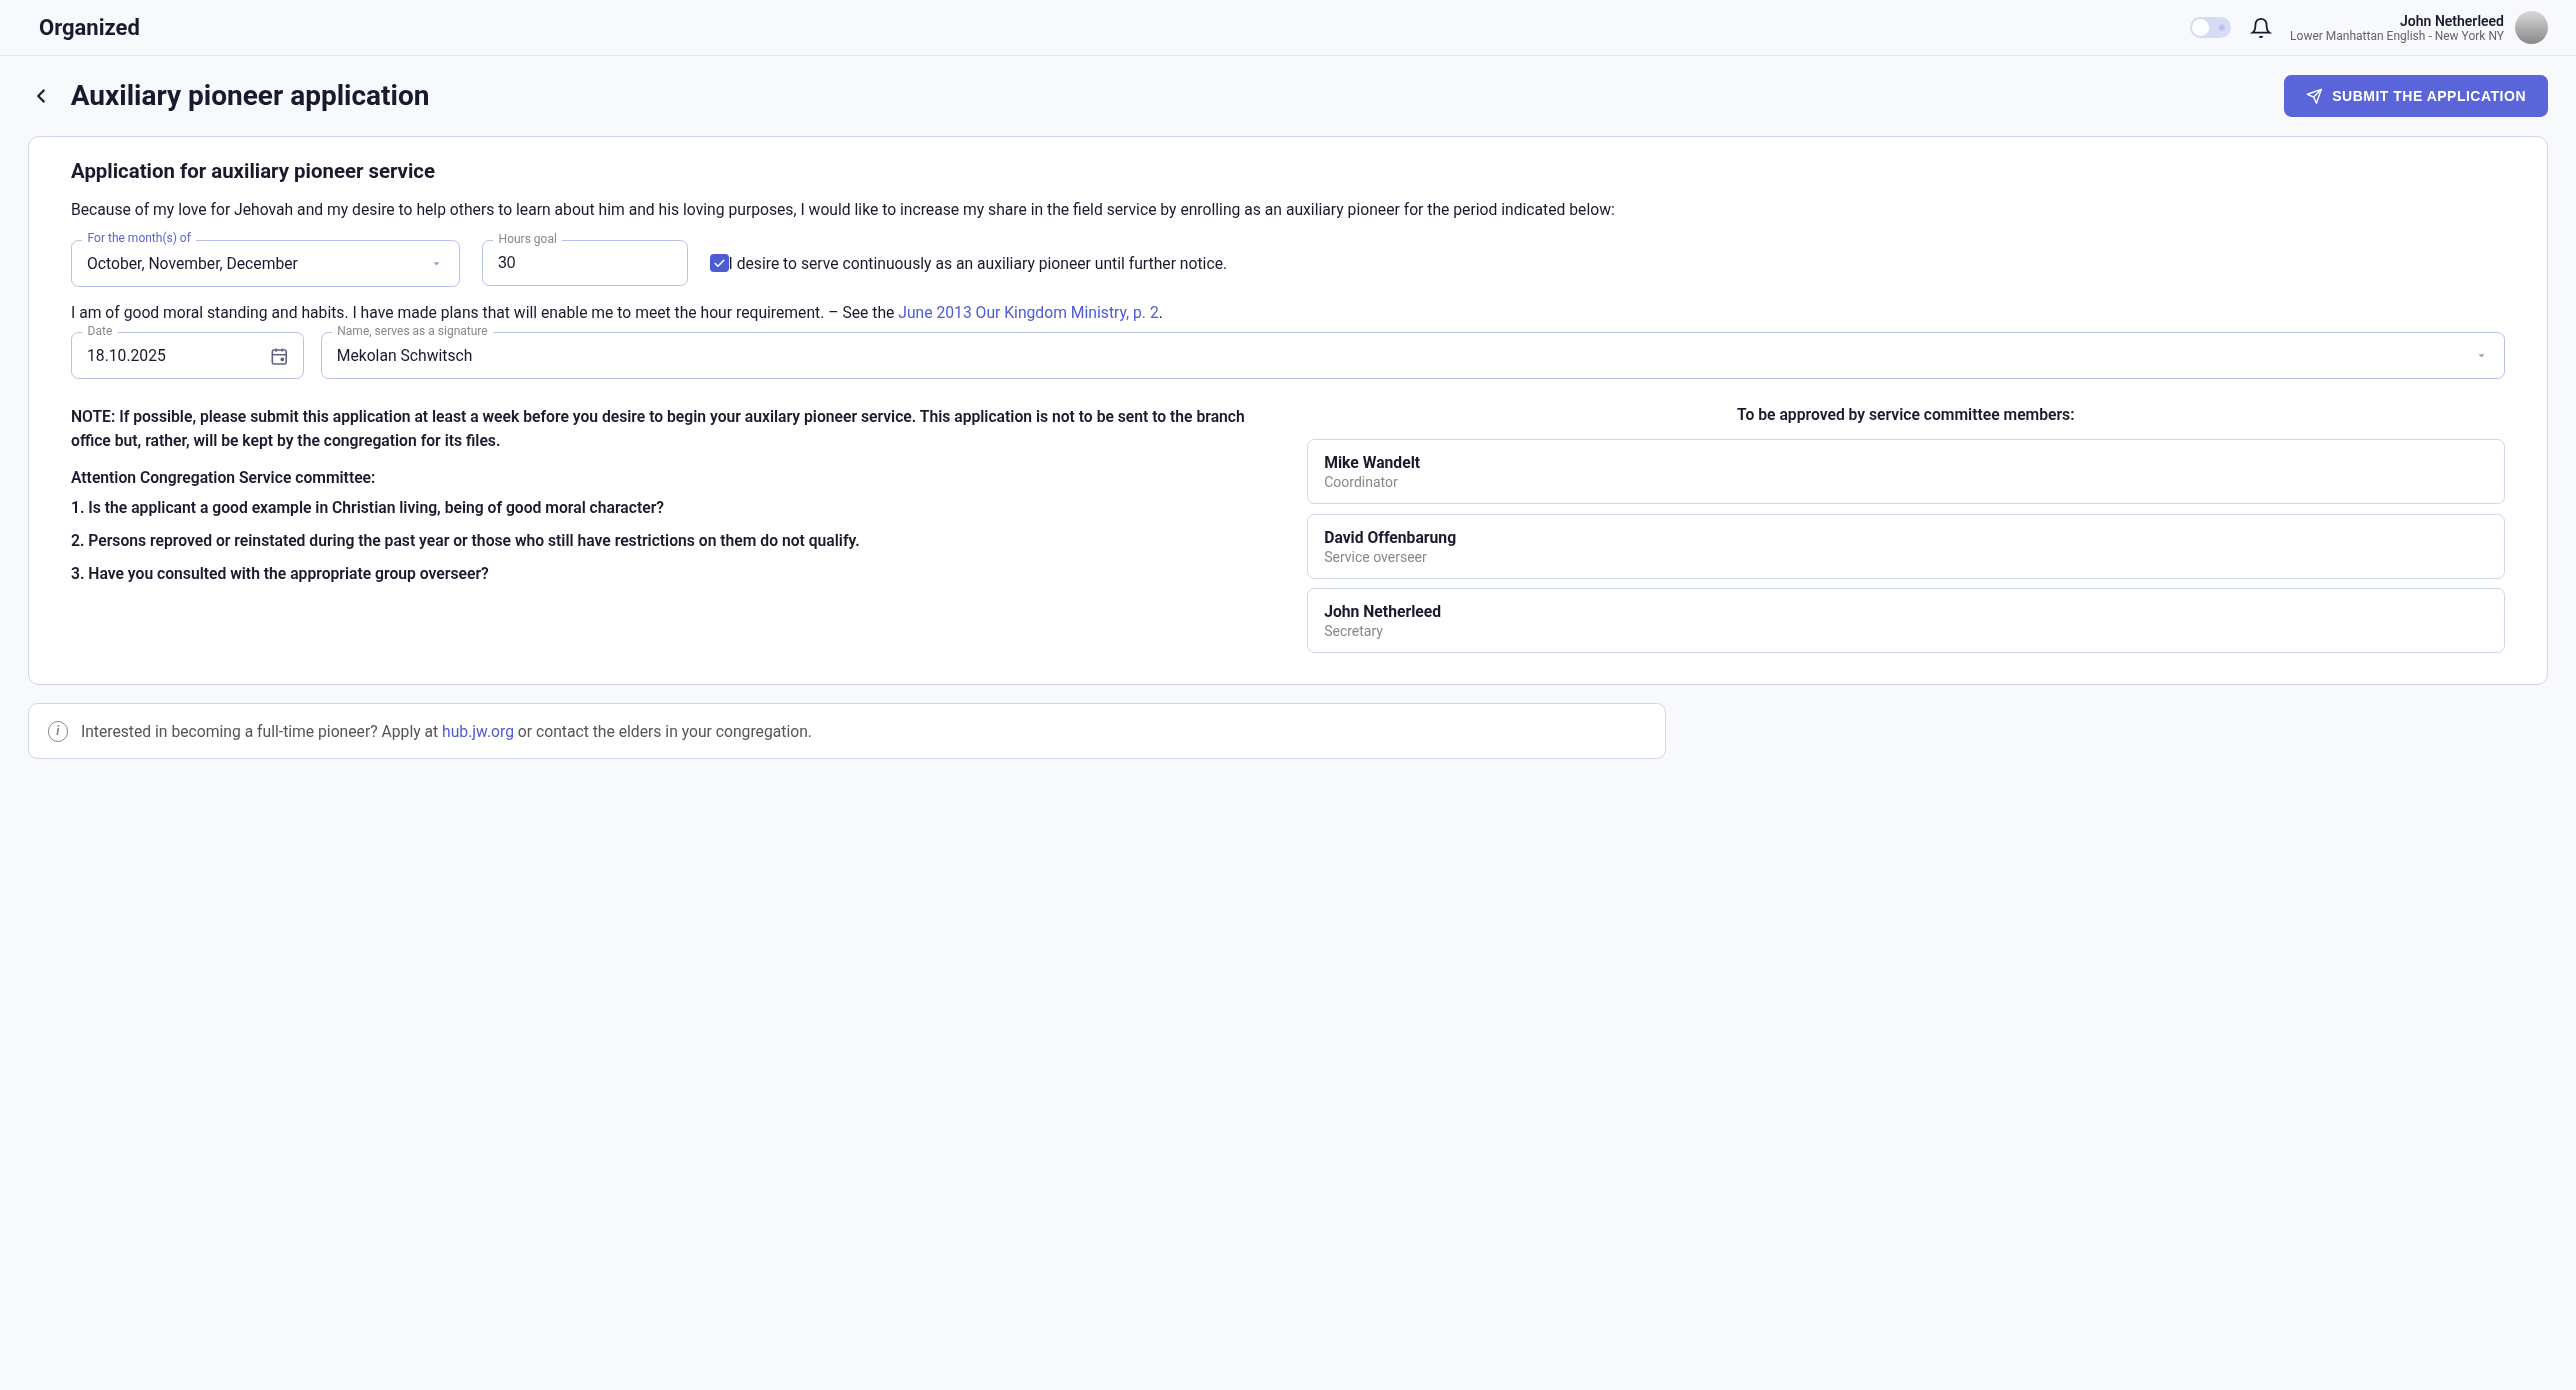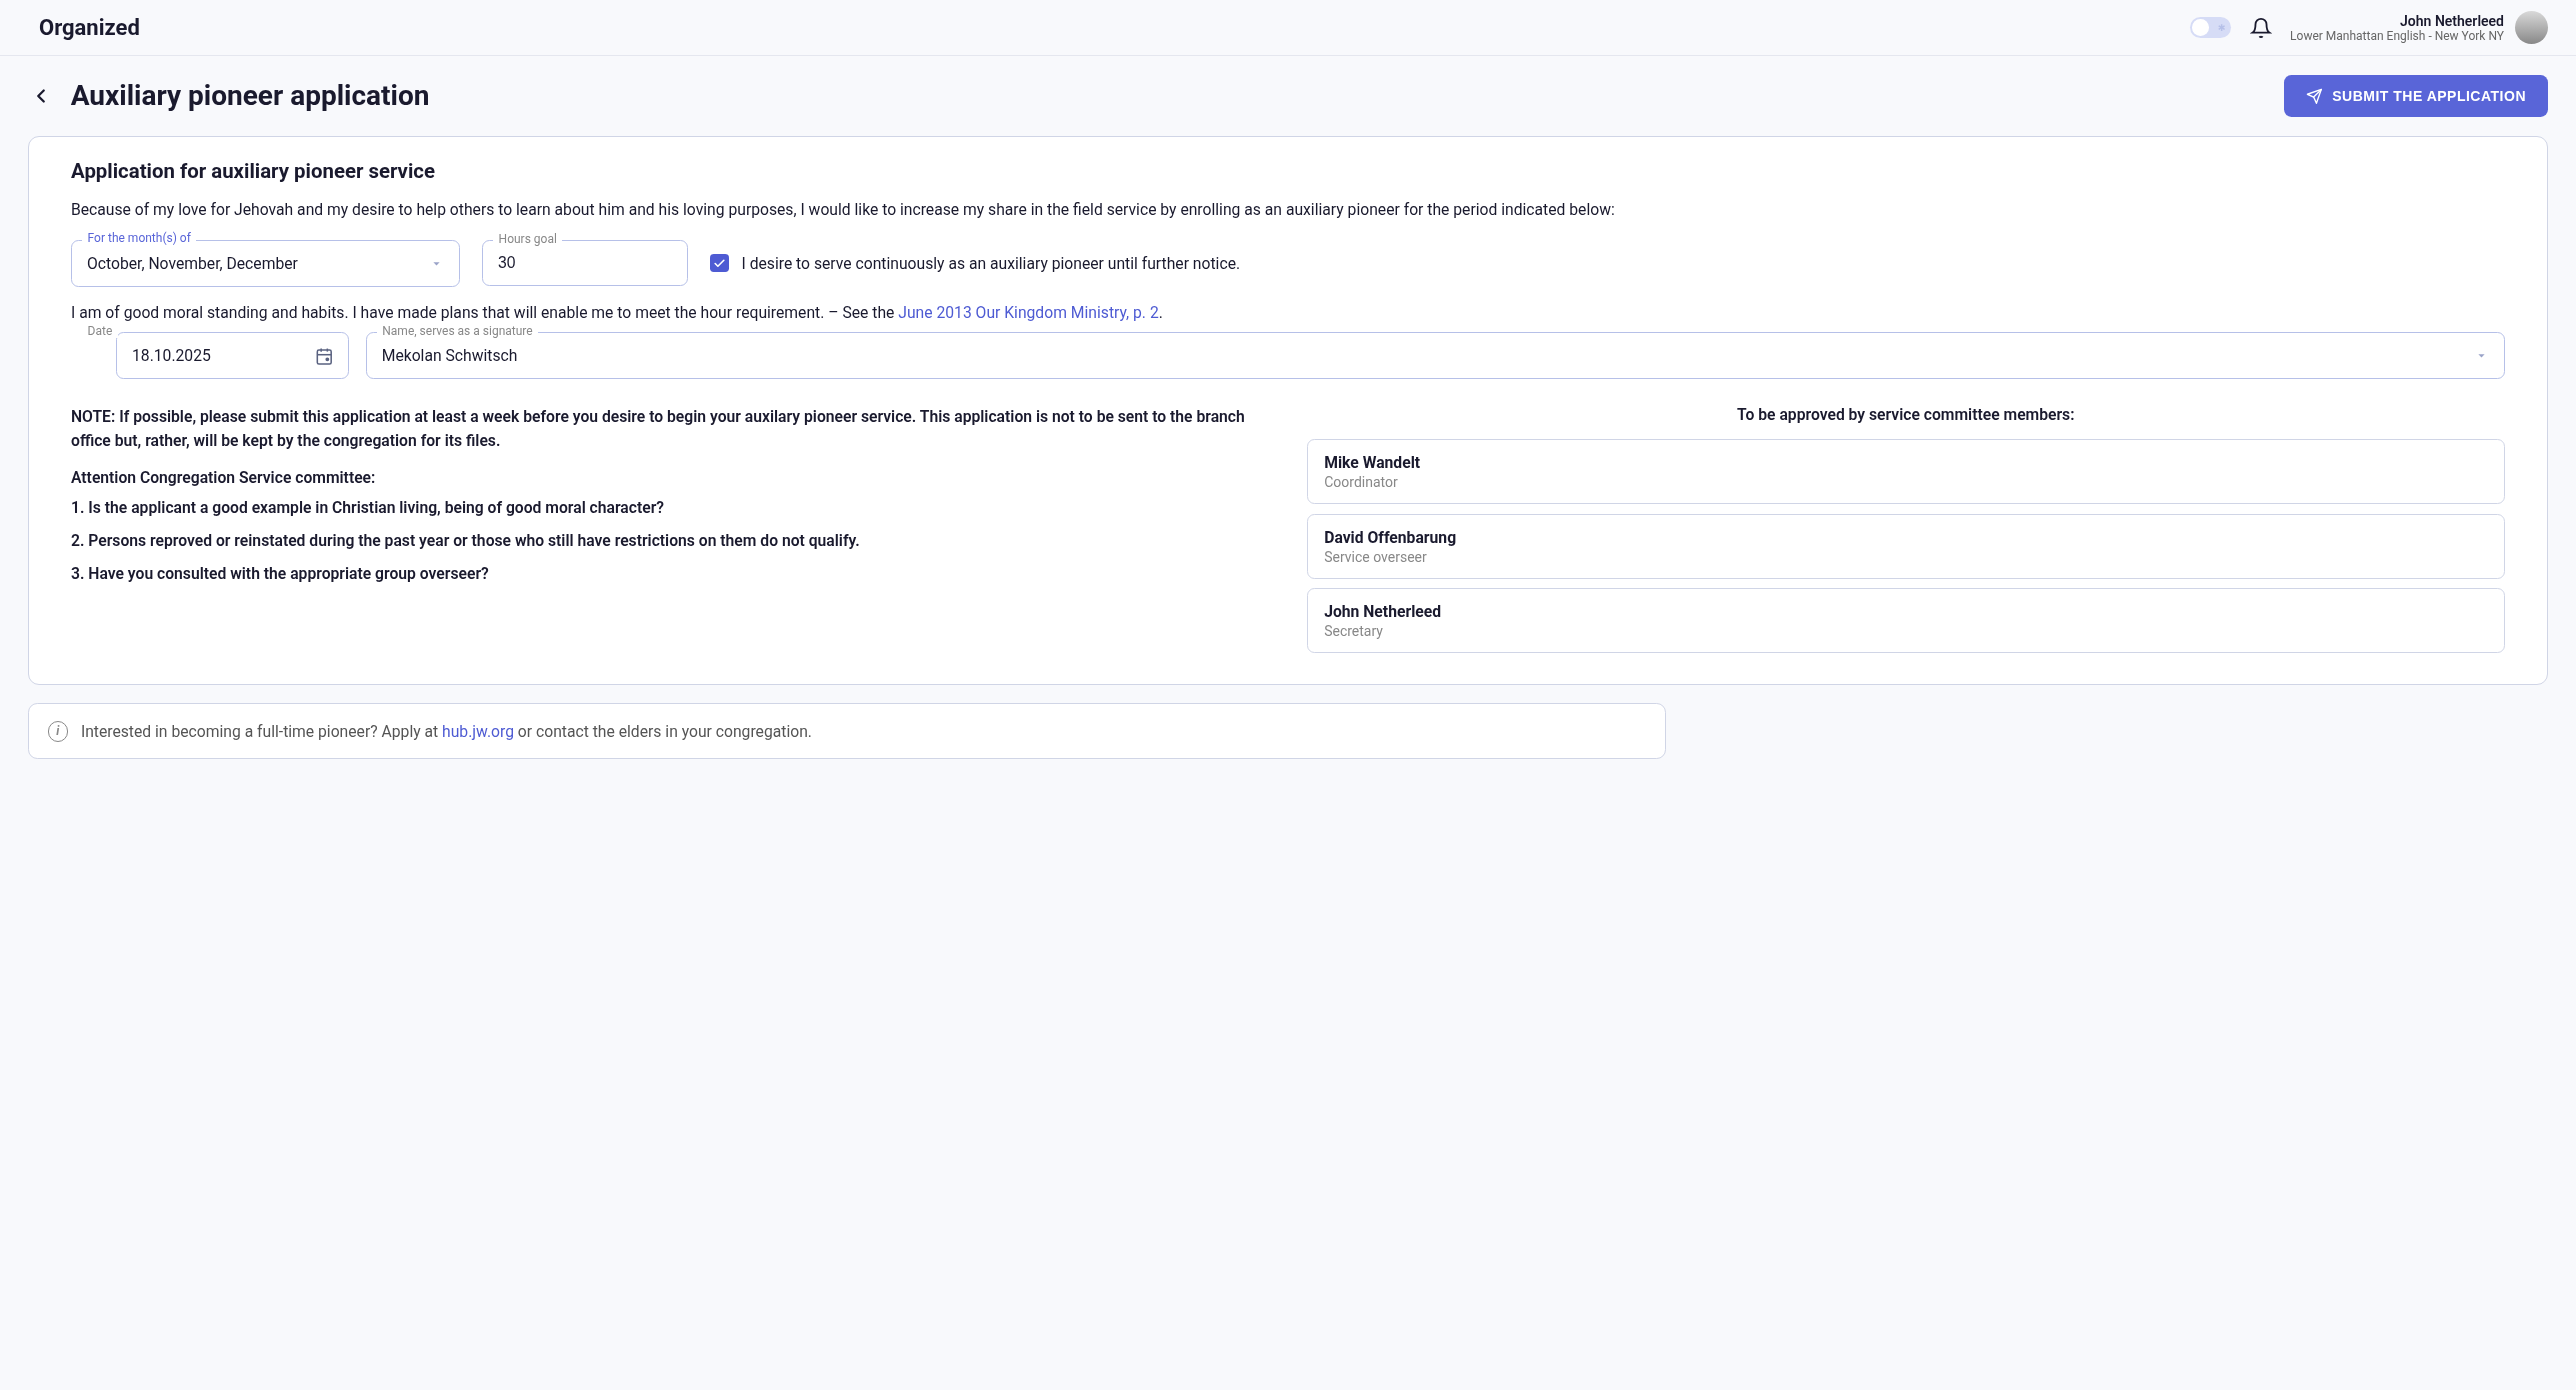--- a/index.html
+++ b/index.html
@@ -119,25 +119,25 @@
   outline: none;
 }
 .field-select {
   display: flex;
   align-items: center;
   justify-content: space-between;
   cursor: pointer;
 }
 .f-months { width: 389px; }
 .f-hours { width: 206px; }
-.f-date { width: 233px; display: flex; align-items: center; justify-content: space-between; margin-left: 45px; }
+.f-date { width: 233px; display: flex; align-items: center; justify-content: space-between; }
 .chevron { color: #9aa3c8; }
 .cal-icon { color: #5a6280; cursor: pointer; }
 
-.checkbox-row { display: flex; align-items: center; gap: 13px; }
+.checkbox-row { display: flex; align-items: center; }
 .checkbox {
   width: 18.5px; height: 18.5px;
   background: #4e5bd3;
   border-radius: 3.7px;
   display: flex;
   align-items: center;
   justify-content: center;
   cursor: pointer;
 }
 .checkbox svg { width: 13px; height: 13px; }

